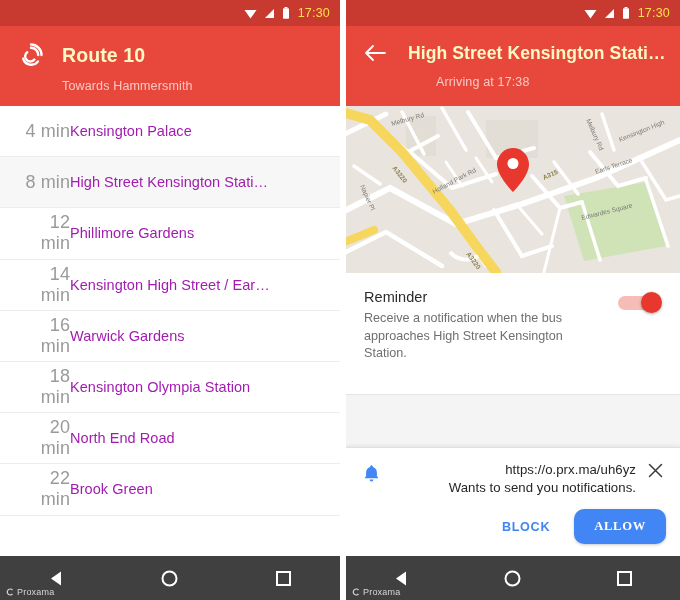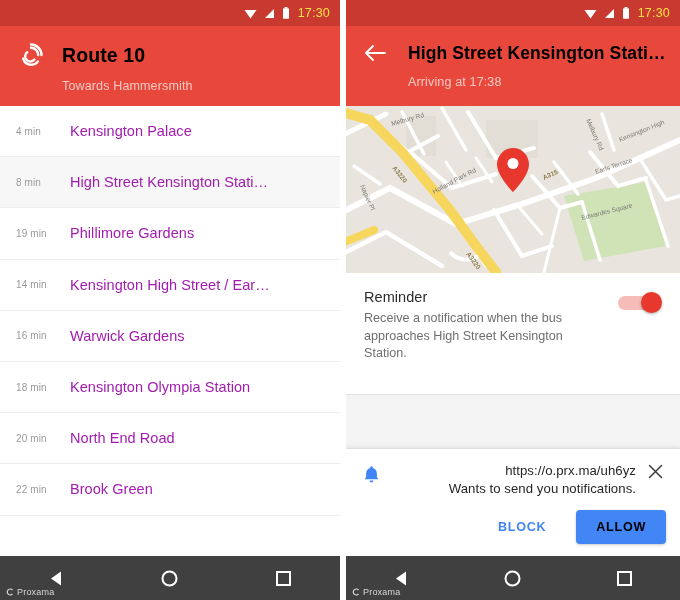--- a/index.html
+++ b/index.html
@@ -67,58 +67,59 @@
     display: flex; align-items: center; justify-content: center;
   }
   .back-wrap {
     width: 26px; height: 26px;
     flex: 0 0 26px;
     margin-right: 20px;
     display: flex; align-items: center; justify-content: center;
     cursor: pointer;
   }
   .ab-title {
-    color: #000000;
+    color: #fef9c3;
     font-size: 19.5px;
     font-weight: bold;
     letter-spacing: .1px;
     white-space: nowrap;
     overflow: hidden;
   }
   .ab-title.small { font-size: 17.5px; }
   .ab-sub {
     color: #f8c8c3;
     font-size: 12.5px;
     margin-top: 9px;
     padding-left: 62px;
     letter-spacing: .15px;
   }
-  .ab-sub.right-sub { padding-left: 62px; }
+  .ab-sub.right-sub { padding-left: 90px; }
 
   
   .list {
     flex: 1 1 auto;
     background: #ffffff;
     overflow: hidden;
   }
   .row {
     height: 51.2px;
     display: flex;
     align-items: center;
     padding: 0 16px;
     border-bottom: 1px solid #ececec;
     cursor: pointer;
   }
   .row.highlight { background: #f7f7f7; }
   .row-time {
     width: 54px;
     flex: 0 0 54px;
     color: #9a9a9a;
-    font-size: 10px;
+    font-size: 18px;
     letter-spacing: .1px;
+    text-align: right;
   }
   .row-name {
     color: #a21caf;
     font-size: 14.5px;
     white-space: nowrap;
     overflow: hidden;
     letter-spacing: .05px;
   }
 
   
@@ -221,45 +222,45 @@
   .pd-close {
     width: 22px; flex: 0 0 22px;
     margin-left: 8px; margin-top: 1px;
     display: flex; justify-content: center;
     cursor: pointer;
   }
   .pd-actions {
     display: flex;
     align-items: center;
     justify-content: flex-end;
-    gap: 16px;
+    gap: 10px;
     margin-top: 14px;
     padding-bottom: 2px;
   }
   .btn-block {
     background: none;
     border: none;
     color: #4285f4;
     font-family: "Liberation Sans", sans-serif;
     font-size: 12.6px;
     font-weight: bold;
     letter-spacing: .7px;
     padding: 8px 14px;
     cursor: pointer;
   }
   .btn-allow {
     background: #4285f4;
     border: none;
-    color: #000000;
-    font-family: Liberation Sans, sans-serif;
+    color: #ffffff;
+    font-family: Liberation Serif, serif;
     font-size: 12.6px;
     font-weight: bold;
     letter-spacing: .7px;
     padding: 10px 20px;
-    border-radius: 4px;
+    border-radius: 10px;
     box-shadow: 0 1px 3px rgba(0,0,0,.22);
     cursor: pointer;
   }
 
   
   .navbar {
     height: 44px;
     background: #404040;
     flex: 0 0 auto;
     display: flex;
@@ -329,21 +330,21 @@
     <div class="list">
       <div class="row">
         <span class="row-time">4 min</span>
         <span class="row-name">Kensington Palace</span>
       </div>
       <div class="row highlight">
         <span class="row-time">8 min</span>
         <span class="row-name">High Street Kensington Stati…</span>
       </div>
       <div class="row">
-        <span class="row-time">19 min</span>
+        <span class="row-time">12 min</span>
         <span class="row-name">Phillimore Gardens</span>
       </div>
       <div class="row">
         <span class="row-time">14 min</span>
         <span class="row-name">Kensington High Street / Ear…</span>
       </div>
       <div class="row">
         <span class="row-time">16 min</span>
         <span class="row-name">Warwick Gardens</span>
       </div>

